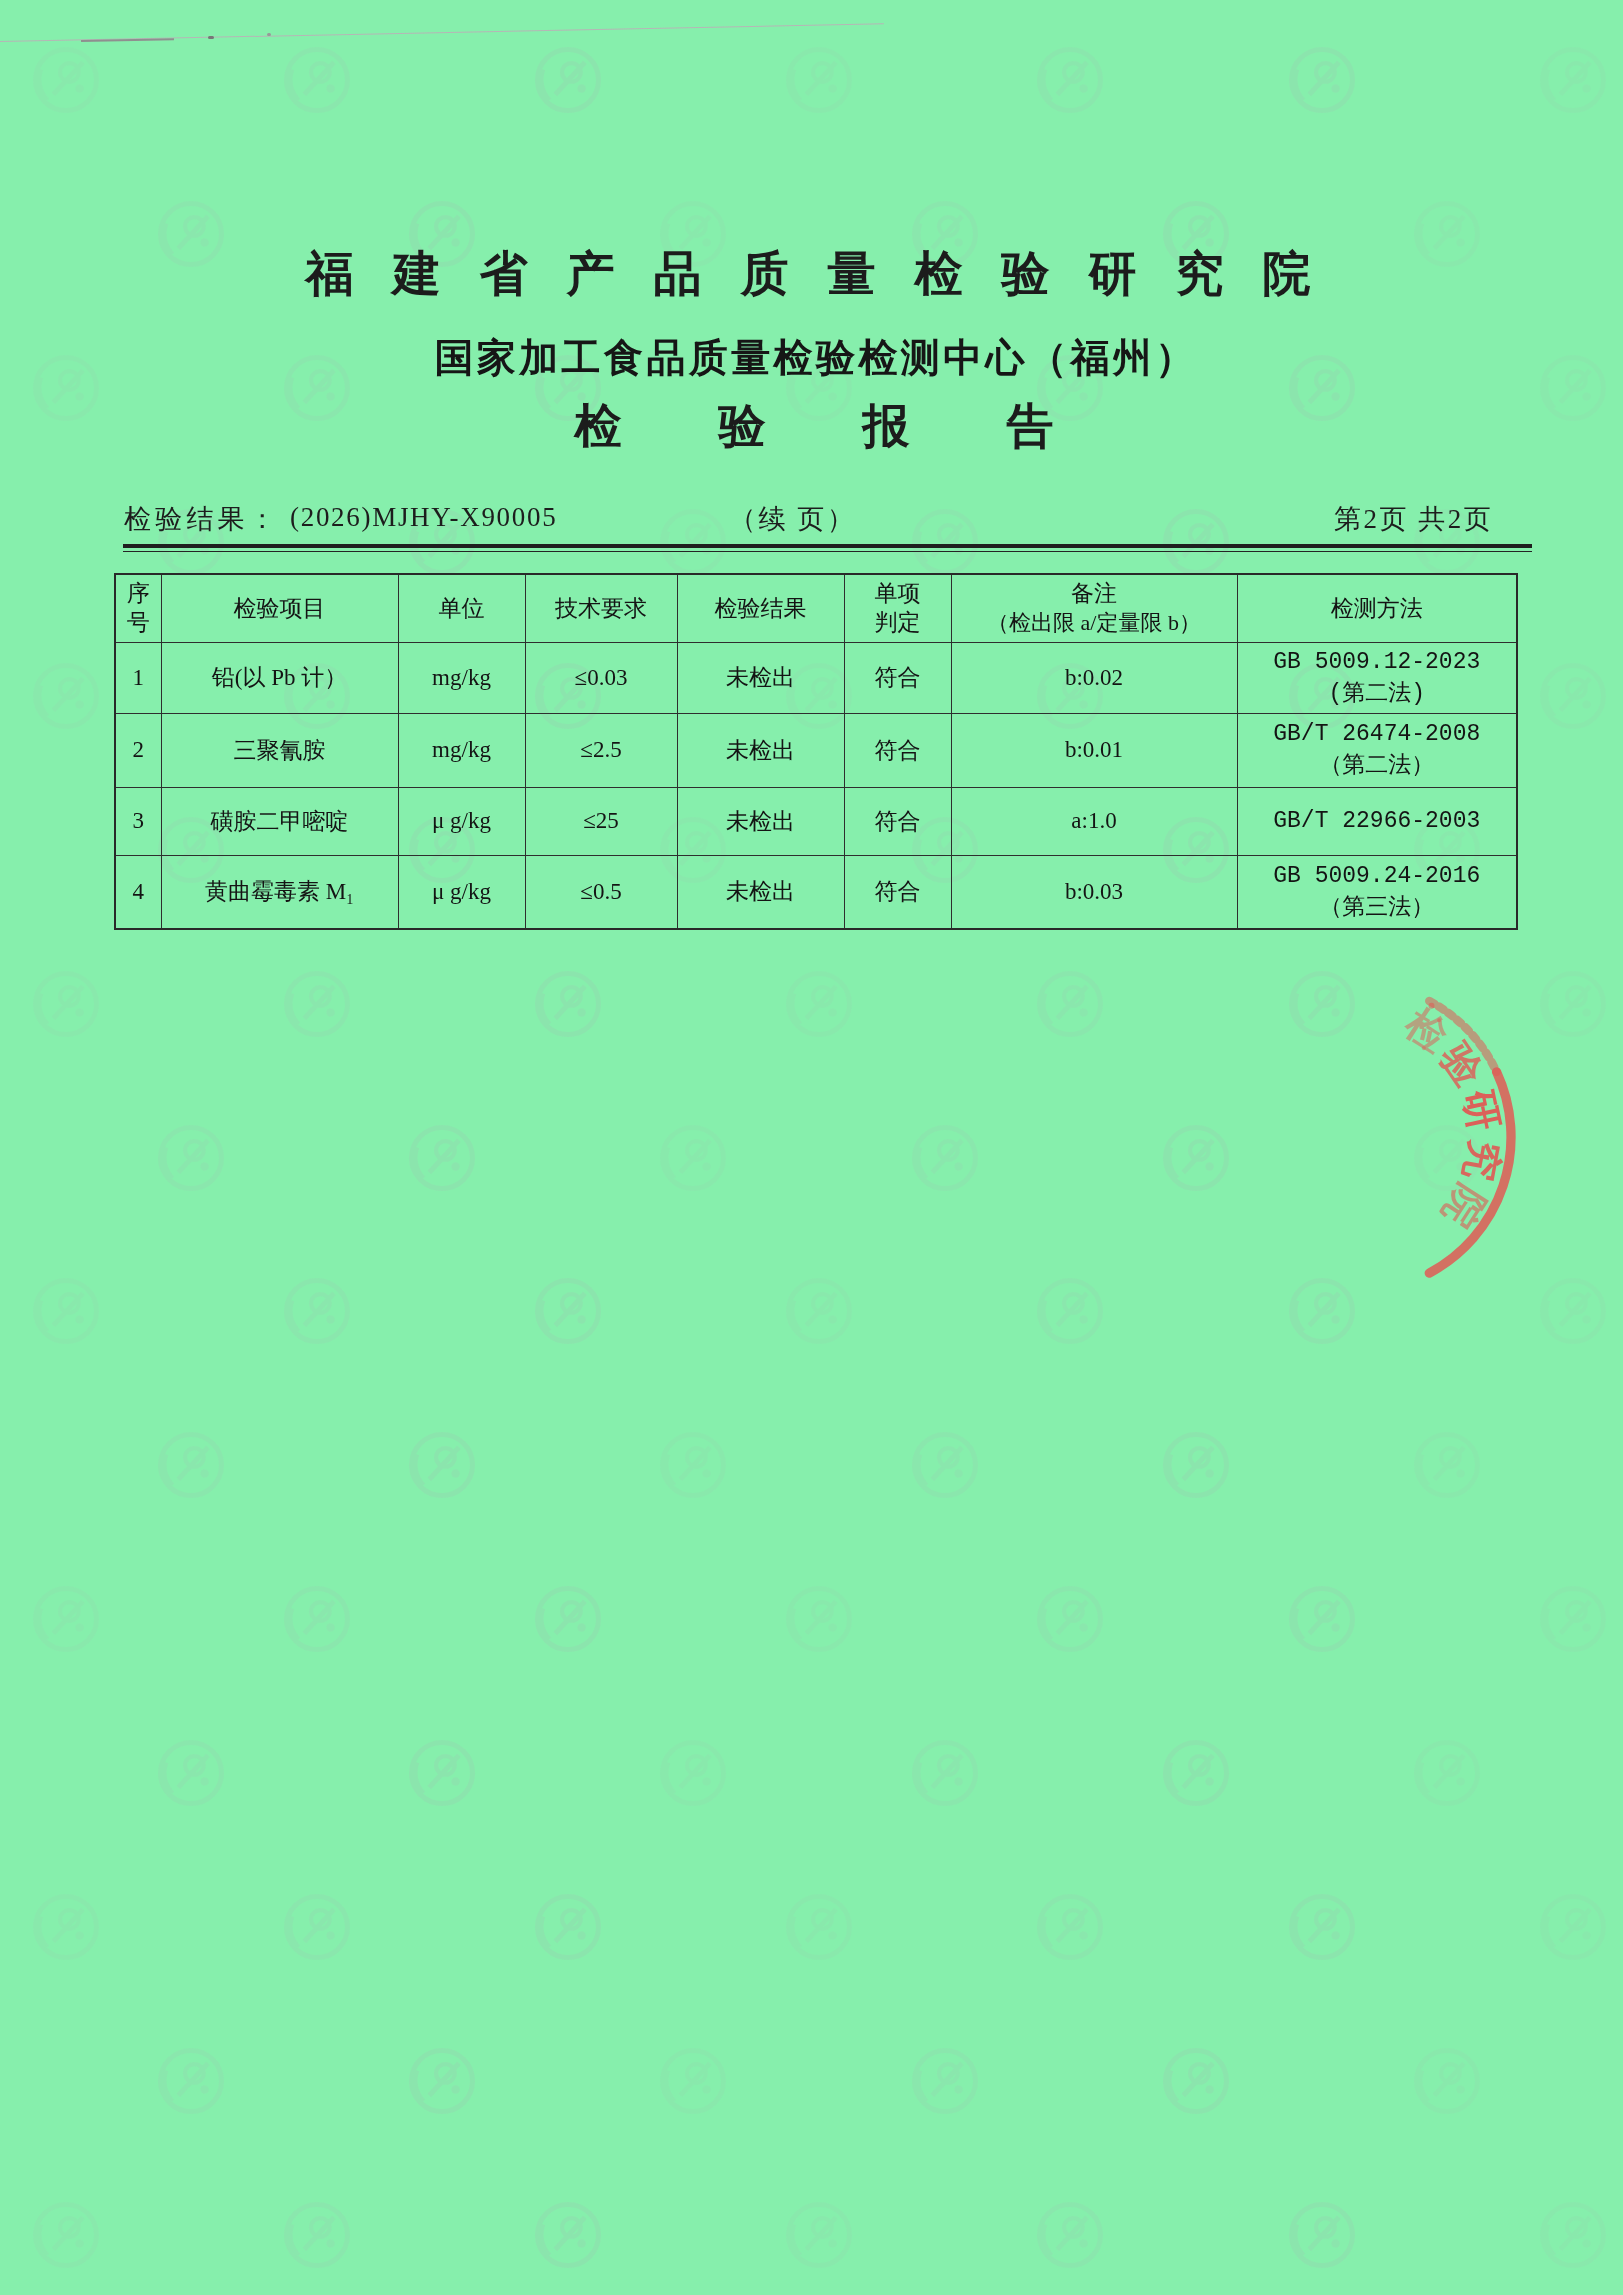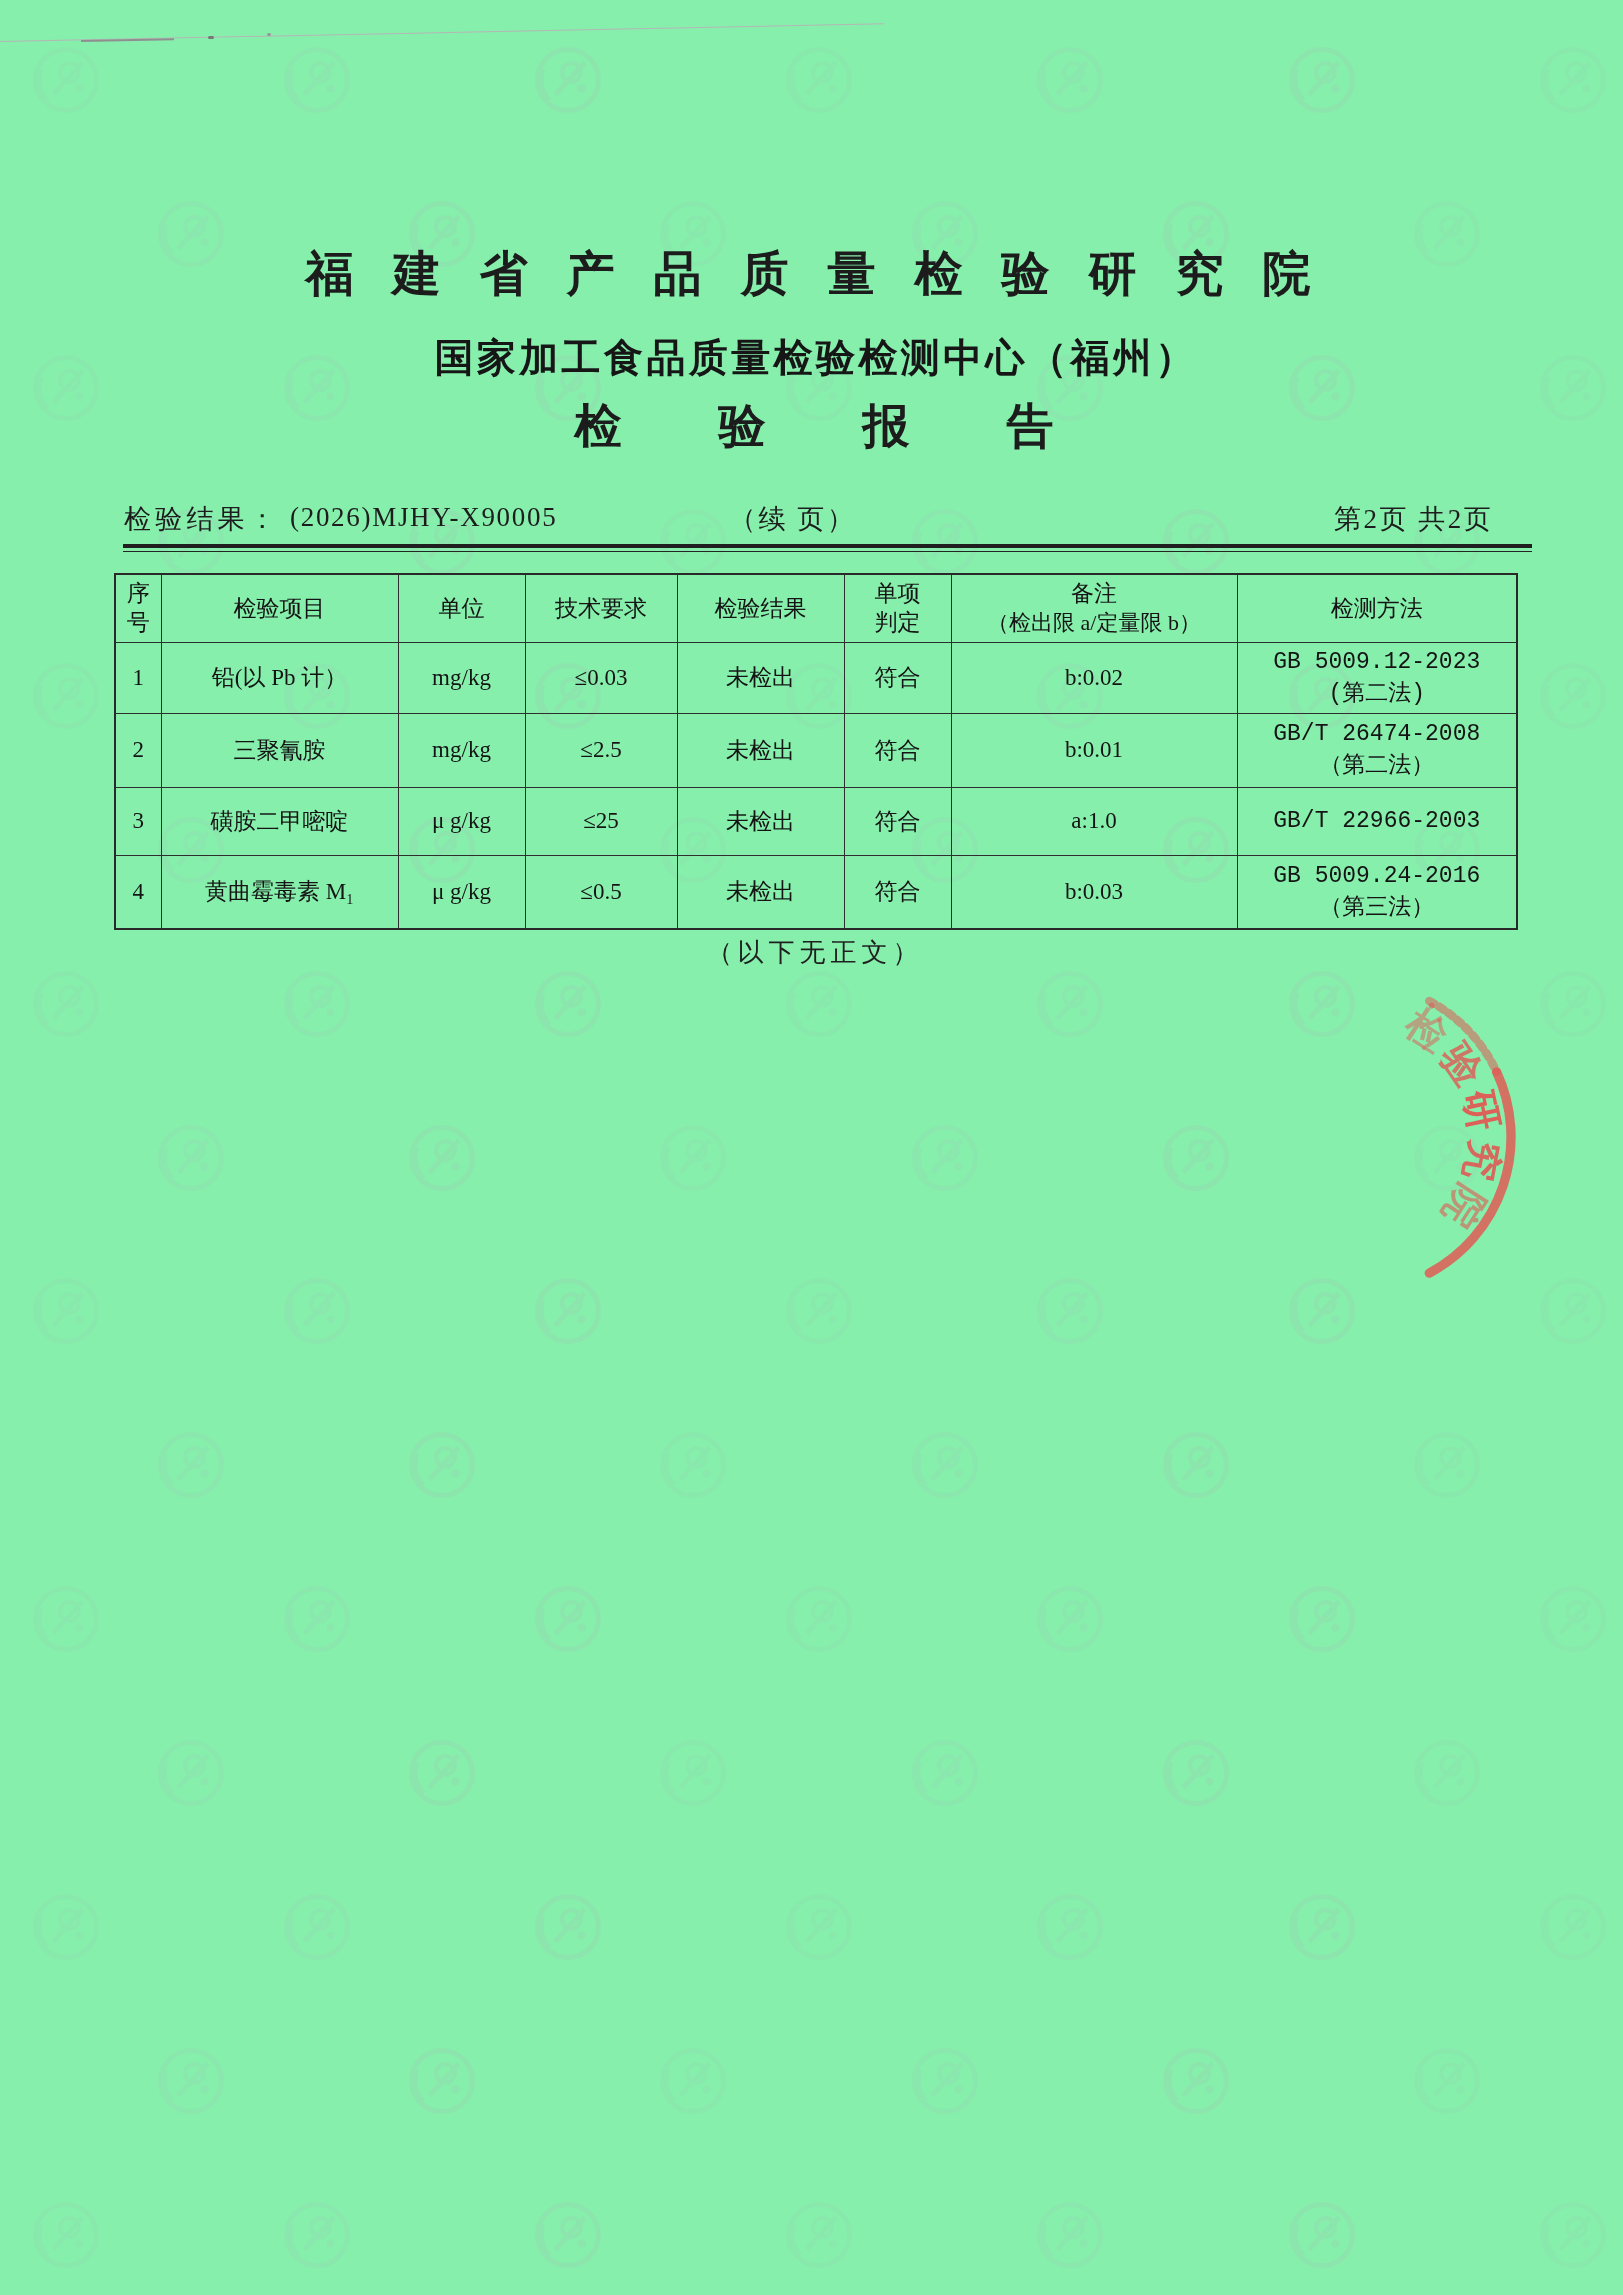--- a/index.html
+++ b/index.html
@@ -1080,21 +1080,20 @@
         <td>符合</td>
         <td>b:0.03</td>
         <td class="method">
             <div>GB 5009.24-2016</div>
             <div>（第三法）</div>
           </td>
       </tr>
     </tbody>
   </table>
 
-  <div class="endnote">（以下无正文）</div>
 
   <svg class="stamp" viewBox="1390 1130 430 430">
 
     <path class="stamp-stroke" d="M1690.4,1184.3 A182,182 0 0 1 1769.9,1268.1" fill="none" stroke="#e05a55" stroke-width="10" stroke-linecap="round" stroke-dasharray="7 6" opacity="0.55"></path>
     <path class="stamp-stroke" d="M1769.9,1268.1 A182,182 0 0 1 1690.4,1505.7" fill="none" stroke="#e05a55" stroke-width="11" stroke-linecap="round" opacity="0.85"></path>
     <circle class="stamp-ink" cx="1693" cy="1190" r="3.5" fill="#e05a55" opacity="0.55"></circle>
     <circle class="stamp-ink" cx="1684" cy="1240" r="2.5" fill="#e05a55" opacity="0.45"></circle>
     <circle class="stamp-ink" cx="1702" cy="1207" r="2.2" fill="#e05a55" opacity="0.5"></circle>
     <text class="stamp-ink" transform="translate(1686.7 1219.2) rotate(33)" dominant-baseline="central" fill="#e05a55" opacity="0.5">检</text>
     <text class="stamp-ink" transform="translate(1728.6 1260.0) rotate(55.5)" dominant-baseline="central" fill="#e05a55" opacity="0.8">验</text>

